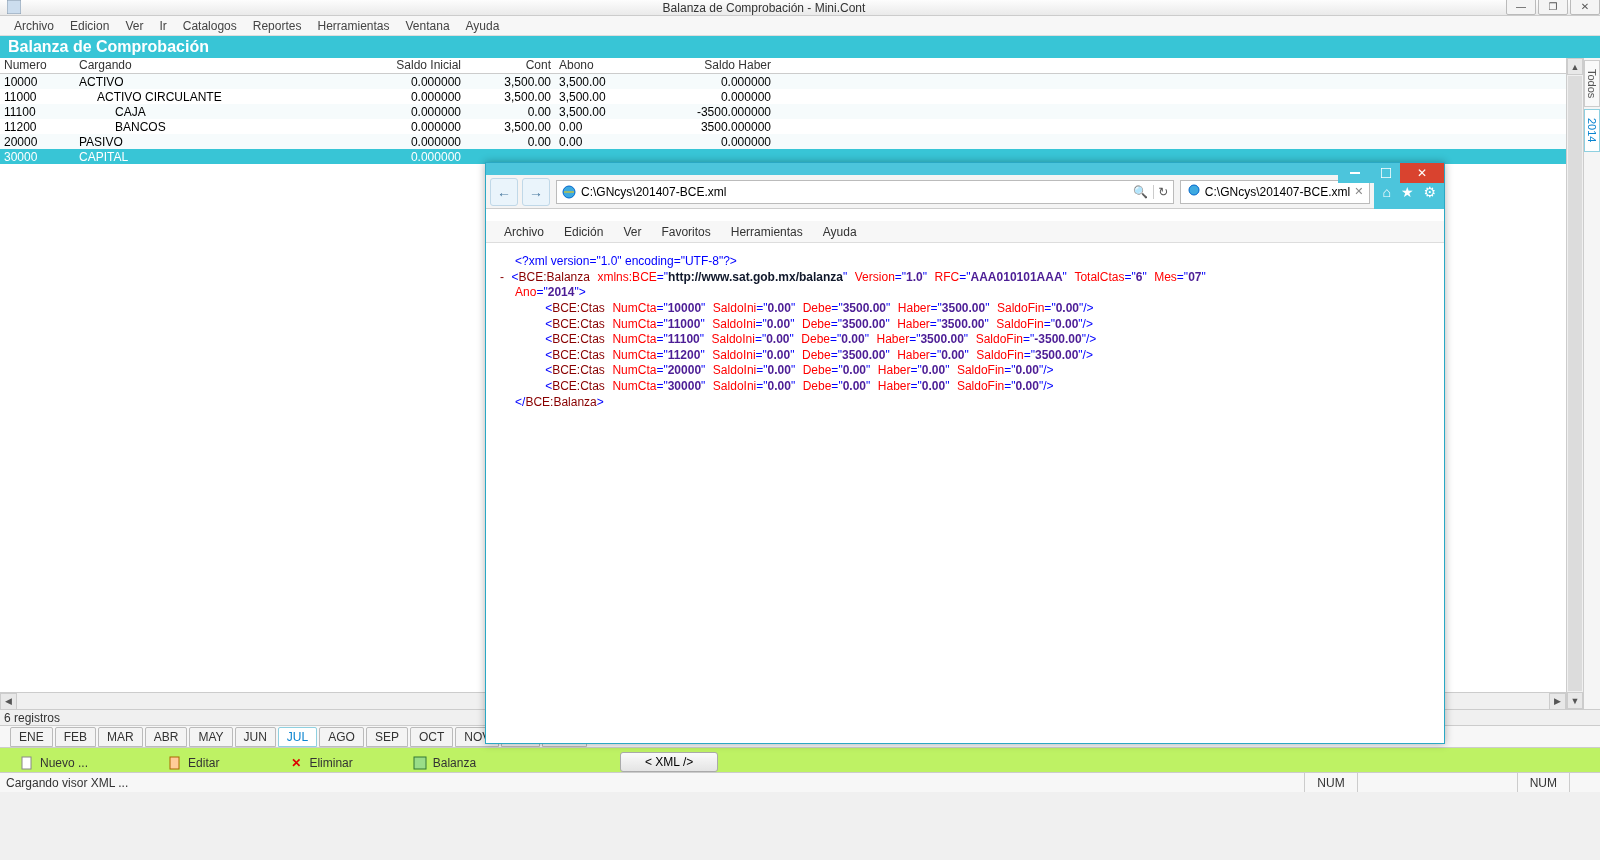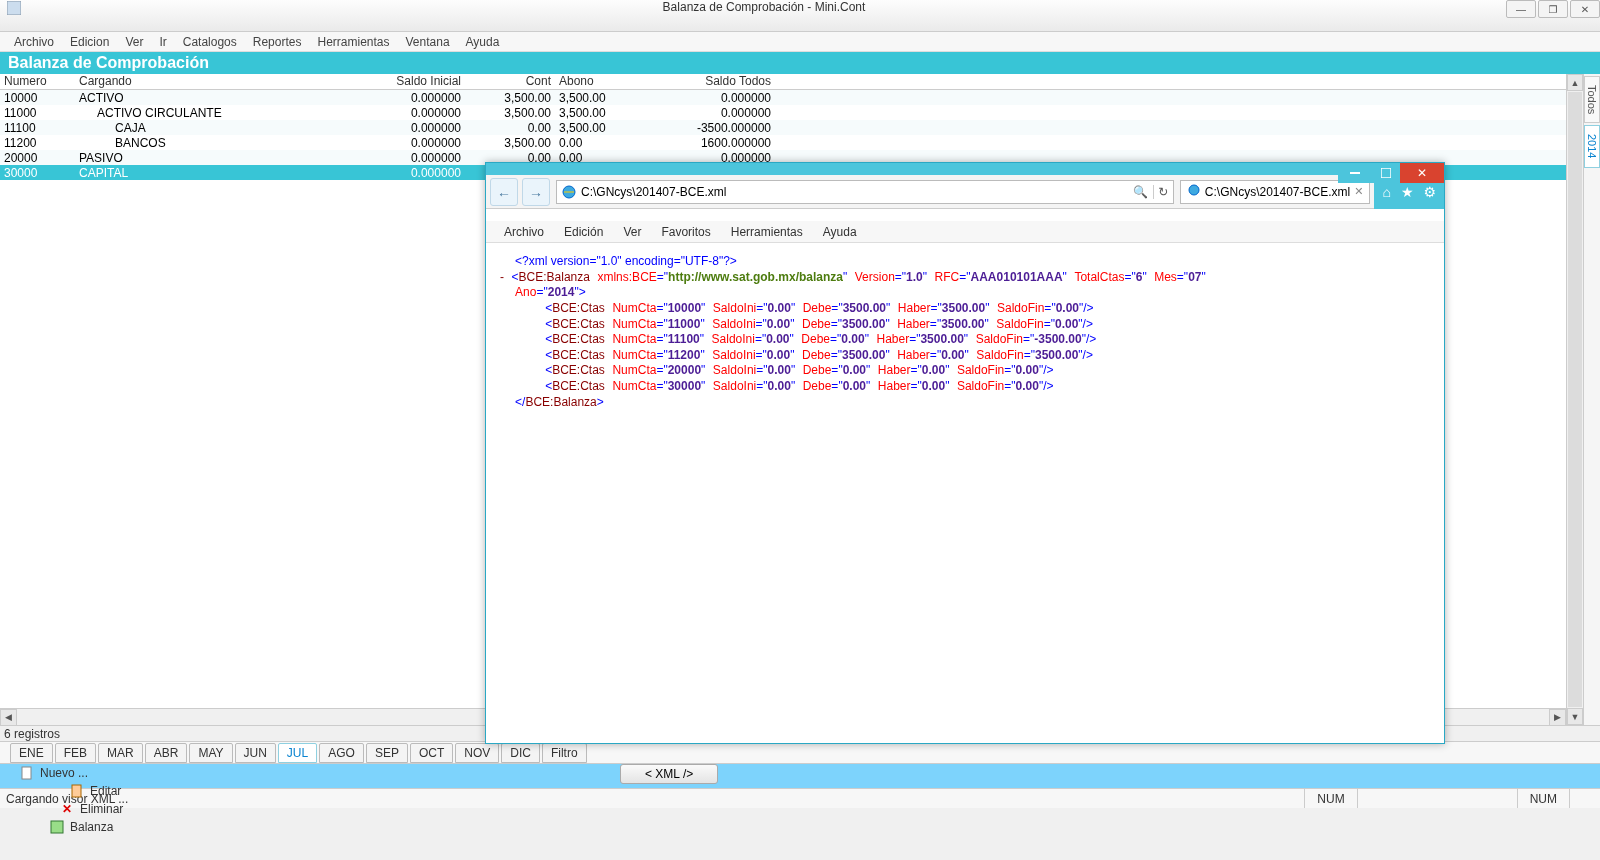--- a/index.html
+++ b/index.html
@@ -1,17 +1,17 @@
 <!DOCTYPE html>
 <html><head>
 <meta charset="utf-8">
 <style>
 * { margin:0; padding:0; box-sizing:border-box; font-family:"Segoe UI",Tahoma,sans-serif; font-size:12px; }
 body { width:1600px; height:860px; background:#f0f0f0; overflow:hidden; position:relative; }
-.titlebar { height:32px; background:linear-gradient(#fdfdfd,#eaeaea); display:flex; align-items:flex-start; border-bottom:1px solid #ccc; }
+.titlebar { height:16px; background:linear-gradient(#fdfdfd,#eaeaea); display:flex; align-items:flex-end; border-bottom:1px solid #ccc; }
 .titlebar .icon-slot { width:20px; height:16px; margin-left:4px; display:flex; align-items:center; justify-content:center; }
 .titlebar .title { flex:1; text-align:center; color:#333; }
 .titlebar .winbtns { display:flex; }
 .titlebar .winbtn { width:30px; height:18px; border:1px solid #bbb; background:#f4f4f4; display:flex; align-items:center; justify-content:center; margin-left:2px; font-size:10px; color:#555; border-radius:2px; }
 .menubar { height:20px; background:#f7f7f7; border-bottom:1px solid #ddd; display:flex; align-items:center; padding-left:6px; gap:0; }
 .menubar span { padding:2px 8px; color:#444; cursor:default; }
 .page-title { height:22px; background:#38c5d6; color:#fff; font-size:16px; font-weight:600; display:flex; align-items:center; padding-left:8px; }
 .content-shell { position:relative; height:651px; display:flex; }
 .grid-area { flex:1; display:flex; flex-direction:column; background:#fff; position:relative; }
 .grid-headers { display:flex; height:16px; background:#fff; border-bottom:1px solid #ccc; color:#333; }
@@ -32,21 +32,21 @@
 .vscroll { width:17px; background:#f0f0f0; border-left:1px solid #ccc; display:flex; flex-direction:column; }
 .vscroll .arrow { height:17px; display:flex; align-items:center; justify-content:center; background:#e8e8e8; border:1px solid #ccc; font-size:9px; color:#555; }
 .vscroll .thumb { flex:1; background:#dcdcdc; margin:1px; }
 .sidebar-tabs { width:17px; background:#f5f5f5; border-left:1px solid #ccc; display:flex; flex-direction:column; align-items:center; }
 .sidebar-tabs .vtab { writing-mode:vertical-rl; padding:8px 1px; color:#555; border:1px solid #ccc; margin-top:2px; background:#f9f9f9; font-size:11px; }
 .sidebar-tabs .vtab.active { color:#0a84d0; border-color:#8fd0e0; background:#fff; }
 .status-count { height:16px; background:#f0f0f0; border-top:1px solid #ccc; padding-left:4px; color:#333; display:flex; align-items:center; }
 .month-tabs { height:22px; background:#f7f7f7; display:flex; align-items:center; padding:0 10px; gap:2px; border-top:1px solid #ccc; }
 .month-tabs .mtab { padding:2px 8px; border:1px solid #bbb; background:#f4f4f4; color:#333; border-radius:2px 2px 0 0; cursor:default; }
 .month-tabs .mtab.active { color:#0a84d0; background:#fff; border-color:#8fd0e0; }
-.toolbar { height:25px; background:#7dd3fc; display:flex; align-items:flex-start; border-top:1px solid #ccc;flex-direction:column; }
+.toolbar { height:25px; background:#bef264; display:flex; align-items:flex-end; border-top:1px solid #ccc; }
 .toolbar .tbtn { display:flex; align-items:center; gap:6px; padding:2px 10px; margin-left:10px; color:#333; }
 .toolbar .tbtn .ico { width:14px; height:14px; display:flex; align-items:center; justify-content:center; }
 .toolbar .xmlbtn { margin-left:auto; margin-right:auto; position:absolute; left:620px; padding:2px 24px; border:1px solid #aaa; background:linear-gradient(#fafafa,#e4e4e4); border-radius:3px; }
 .statusbar { height:20px; background:#f7f7f7; border-top:1px solid #ccc; display:flex; align-items:center; padding:0 6px; color:#333; }
 .statusbar .cell { border-left:1px solid #ccc; padding:0 12px; height:100%; display:flex; align-items:center; }
 .statusbar .spacer { flex:1; }
 
 
 .ie-window { position:absolute; left:485px; top:162px; width:960px; height:582px; background:#fff; border:1px solid #2aa8c4; box-shadow:0 0 8px rgba(0,0,0,0.3); display:flex; flex-direction:column; }
 .ie-top { height:12px; background:#4cc5dc; }
@@ -63,21 +63,21 @@
 .ie-tab { height:24px; border:1px solid #bbb; background:#fff; display:flex; align-items:center; padding:0 6px; gap:4px; min-width:170px; }
 .ie-tab .x { color:#888; font-size:11px; margin-left:auto; }
 .ie-righticons { display:flex; gap:10px; padding:0 8px; color:#fff; background:#4cc5dc; height:34px; align-items:center; margin:-1px -4px -1px 0; }
 .ie-righticons span { font-size:14px; }
 .ie-menubar { height:22px; background:#f7f7f7; border-bottom:1px solid #ddd; display:flex; align-items:center; padding-left:8px; gap:0; margin-top:46px; }
 .ie-menubar span { padding:2px 10px; color:#333; }
 .ie-body { flex:1; background:#fff; padding:10px 14px; font-family:Consolas,monospace; font-size:12.5px; overflow:hidden; white-space:pre; line-height:1.22; }
 .xml-p0 { color:#0000ff; }
 .xml-dash { color:#880000; }
 .xml-tag { color:#880000; }
-.xml-ns { color:#4d7c0f; font-weight:bold; }
+.xml-ns { color:#0f172a; font-weight:bold; }
 .xml-at { color:#ff0000; }
 .xml-val { color:#4c1d95; font-weight:bold; }
 .xml-sym { color:#0000ff; }
 .xml-lt { color:#0000ff; }
 </style>
 </head>
 <body>
 
 <div class="titlebar">
   <div class="icon-slot">
@@ -108,21 +108,21 @@
 <div class="page-title">Balanza de Comprobación</div>
 
 <div class="content-shell">
   <div class="grid-area">
     <div class="grid-headers">
       <div class="col-num">Numero</div>
       <div class="col-cta">Cargando</div>
       <div class="col-si">Saldo Inicial</div>
       <div class="col-cargo">Cont</div>
       <div class="col-abono">Abono</div>
-      <div class="col-sf">Saldo Todos</div>
+      <div class="col-sf">Saldo Haber</div>
     </div>
     <div class="grid-rows" id="grid-rows">
         <div class="grid-row">
           <div class="col-num">10000</div>
           <div class="col-cta" style="padding-left:4px">ACTIVO</div>
           <div class="col-si">0.000000</div>
           <div class="col-cargo">3,500.00</div>
           <div class="col-abono">3,500.00</div>
           <div class="col-sf">0.000000</div>
         </div>
@@ -141,21 +141,21 @@
           <div class="col-cargo">0.00</div>
           <div class="col-abono">3,500.00</div>
           <div class="col-sf">-3500.000000</div>
         </div>
         <div class="grid-row">
           <div class="col-num">11200</div>
           <div class="col-cta" style="padding-left:40px">BANCOS</div>
           <div class="col-si">0.000000</div>
           <div class="col-cargo">3,500.00</div>
           <div class="col-abono">0.00</div>
-          <div class="col-sf">1600.000000</div>
+          <div class="col-sf">3500.000000</div>
         </div>
         <div class="grid-row">
           <div class="col-num">20000</div>
           <div class="col-cta" style="padding-left:4px">PASIVO</div>
           <div class="col-si">0.000000</div>
           <div class="col-cargo">0.00</div>
           <div class="col-abono">0.00</div>
           <div class="col-sf">0.000000</div>
         </div>
         <div class="grid-row selected">

